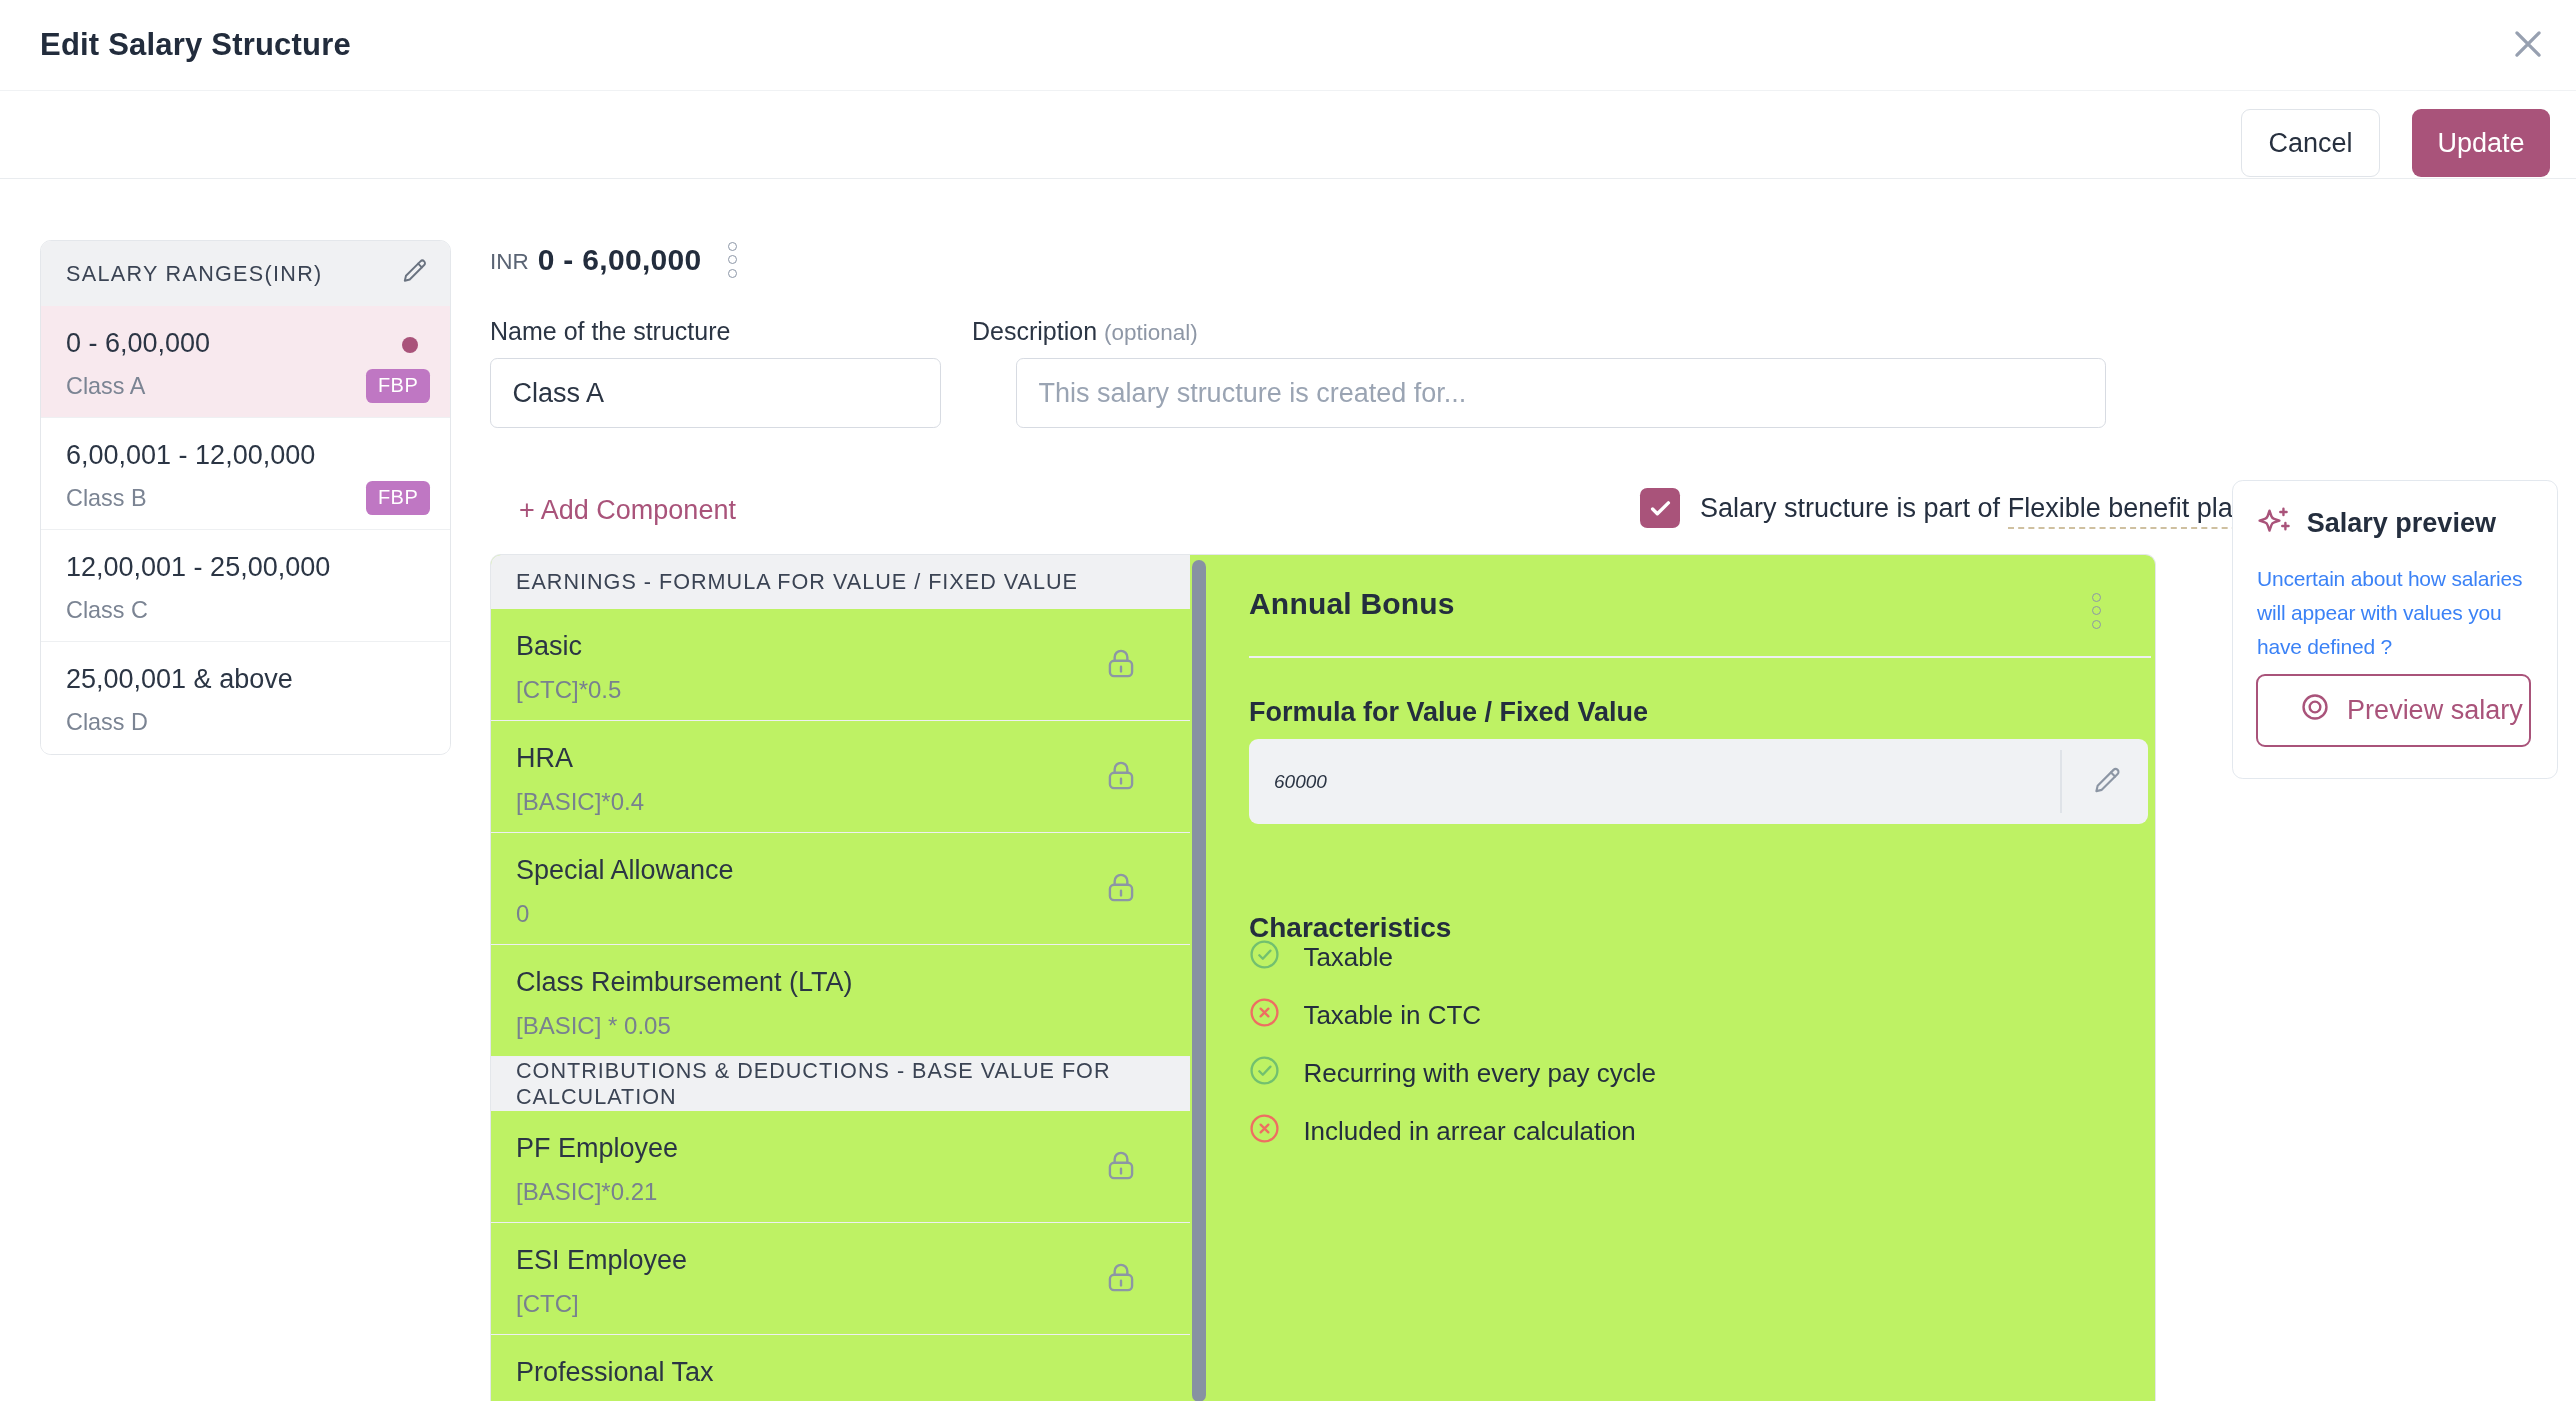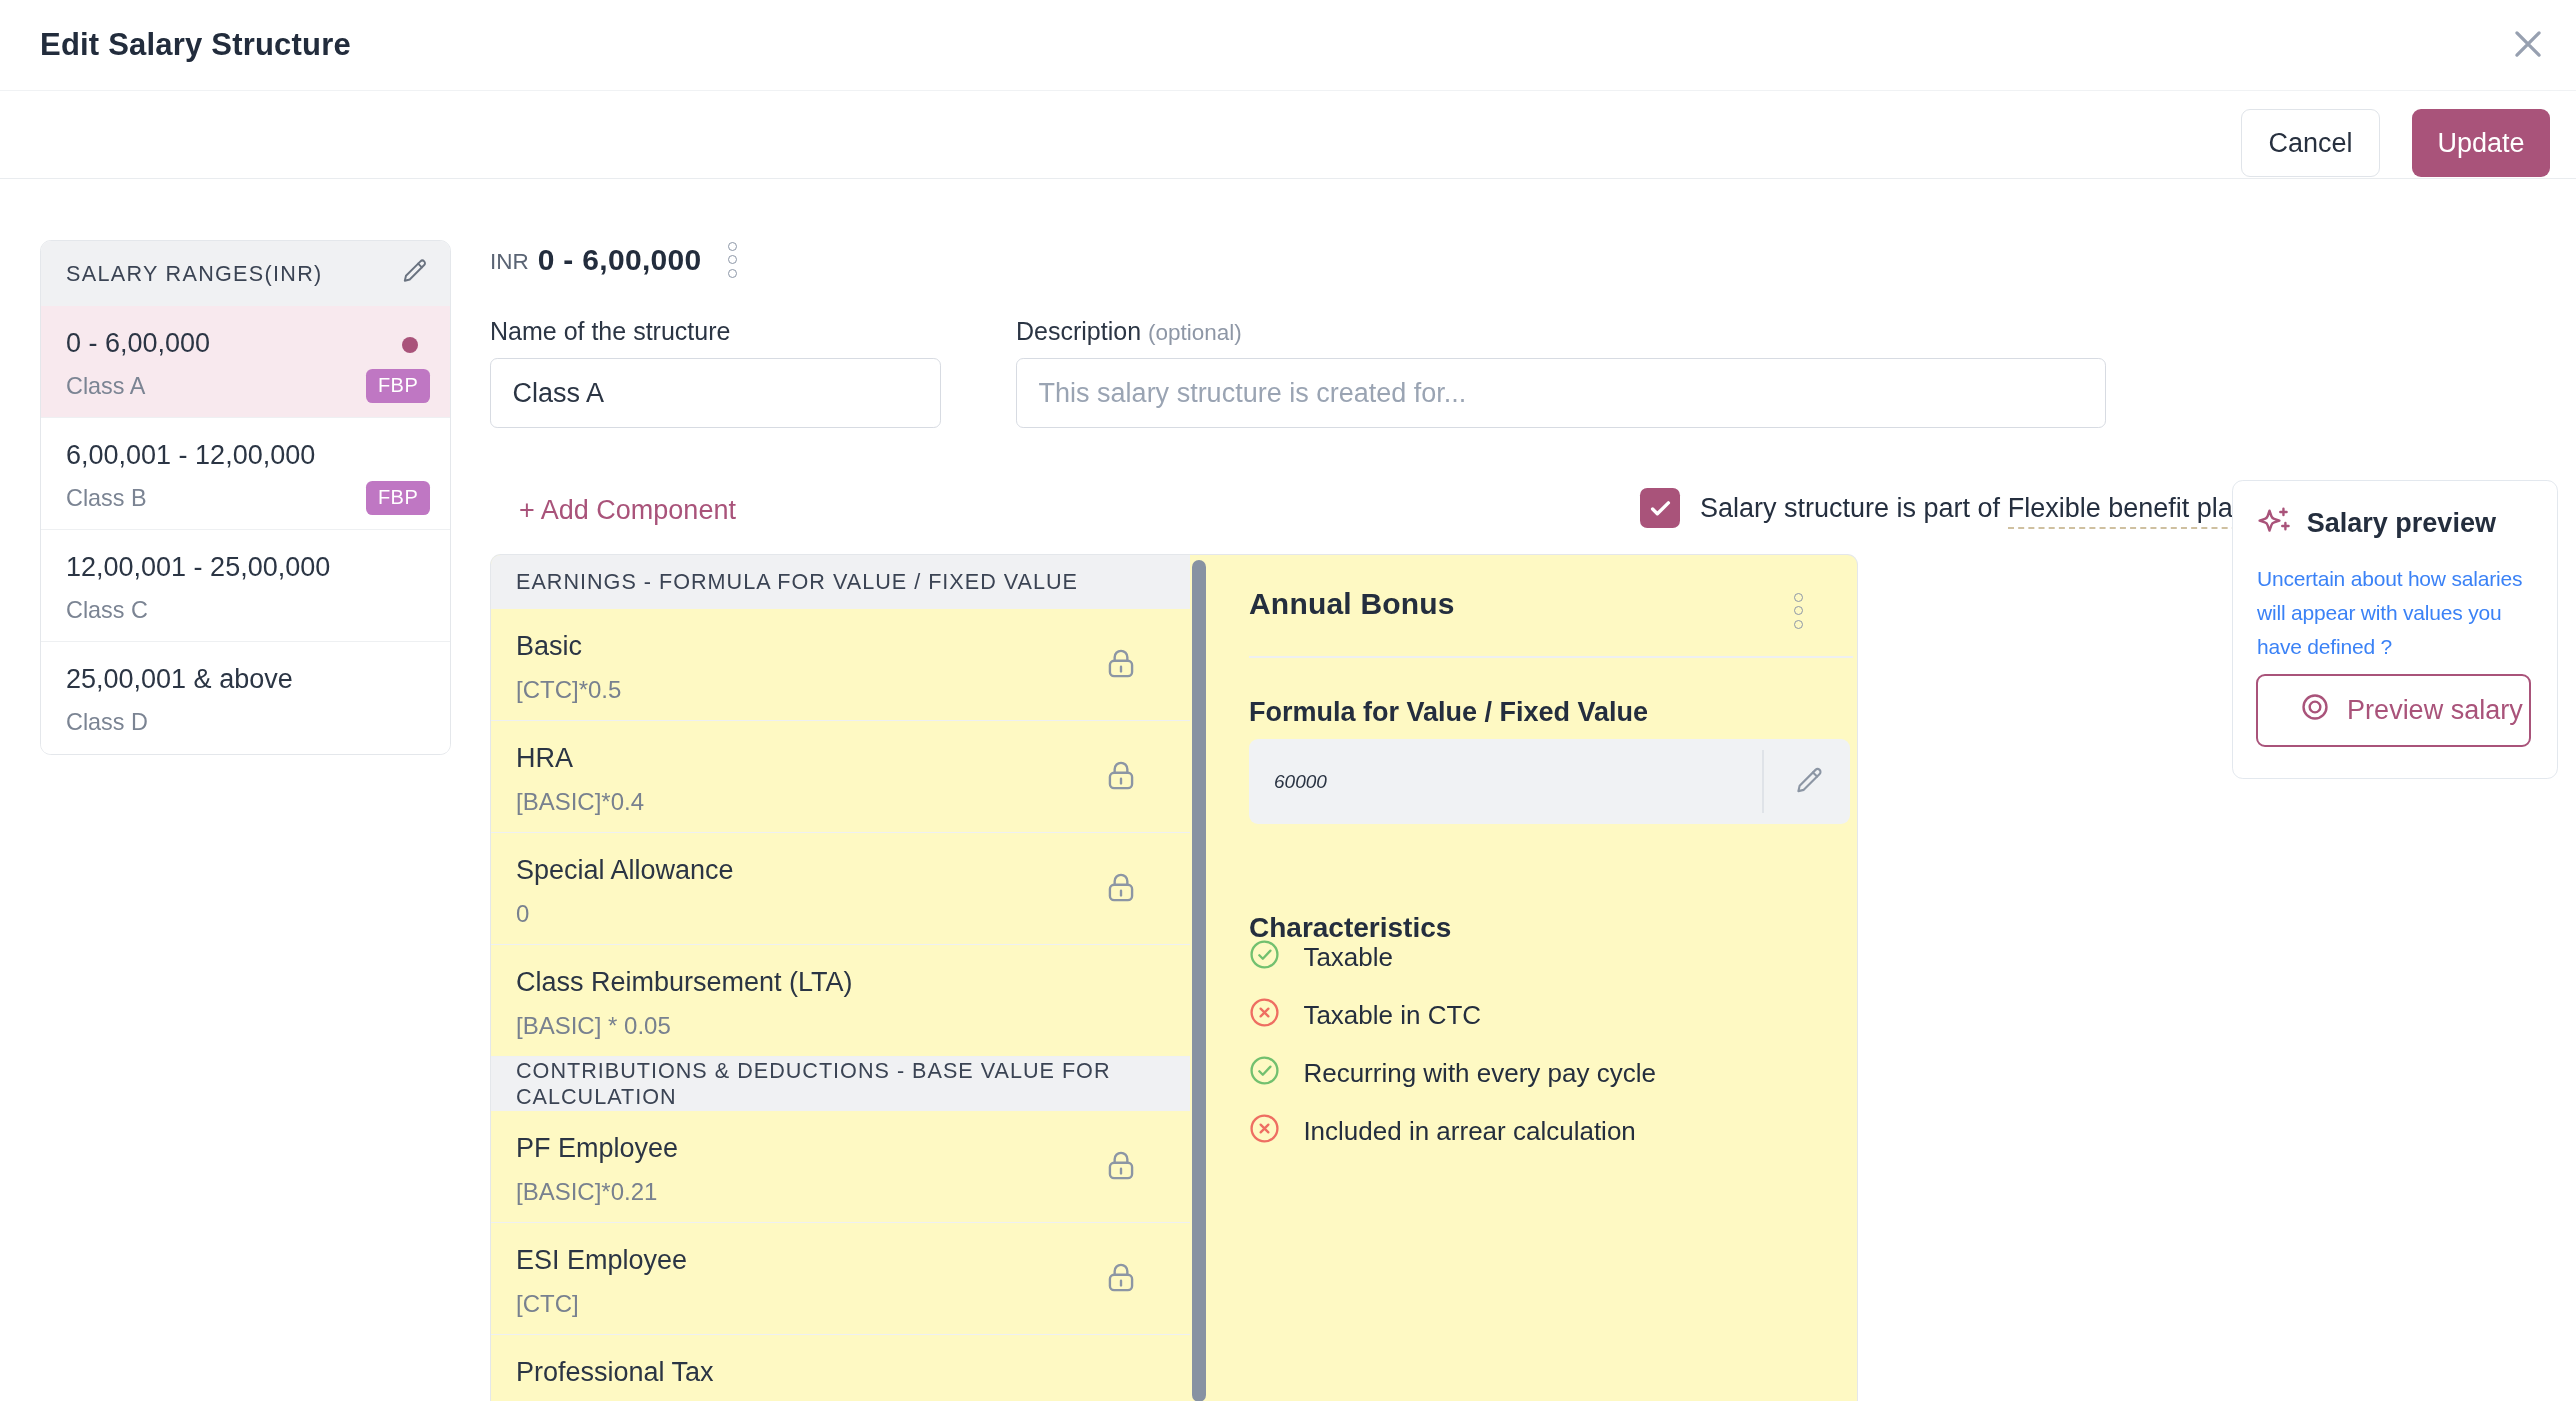--- a/index.html
+++ b/index.html
@@ -54,22 +54,22 @@
   #desc-input{left:1016px;width:1090px;}
 
   .add-component{position:absolute;left:519px;top:495px;font-size:27px;color:var(--accent,#a9537a);cursor:pointer;}
   .fbp-row{position:absolute;left:1640px;top:488px;display:flex;align-items:center;gap:20px;cursor:pointer;}
   .checkbox{width:40px;height:40px;background:var(--accent,#a9537a);border-radius:7.2px;display:flex;
        align-items:center;justify-content:center;flex:none;}
   .fbp-label{font-size:27px;color:#252f3f;white-space:nowrap;}
   .fbp-link{border-bottom:2.7px dashed #cfc0a0;padding-bottom:4.5px;cursor:pointer;}
 
   
-  .main-panel{position:absolute;left:490px;top:554px;width:1368px;height:848px;border:1.8px solid #e4e7eb;
-       border-bottom:none;border-radius:10.8px 10.8px 0 0;background:#fef9c3;box-sizing:border-box;overflow:hidden;}
+  .main-panel{position:absolute;left:490px;top:554px;width:1666px;height:848px;border:1.8px solid #e4e7eb;
+       border-bottom:none;border-radius:10.8px 10.8px 0 0;background:#bef264;box-sizing:border-box;overflow:hidden;}
   .components-pane{position:absolute;left:0;top:0;width:718px;height:100%;}
   .comp-section-header{height:54px;background:#f0f1f3;display:flex;align-items:center;padding:0 25px;
        font-size:21.6px;color:#3b4454;letter-spacing:1px;width:699px;box-sizing:border-box;}
   .comp-row{position:relative;height:112px;border-bottom:1.8px solid #eef0f2;padding:21.6px 0 0 25px;
        width:699px;box-sizing:border-box;cursor:pointer;}
   .comp-name{font-size:27px;color:#2b3544;}
   .comp-formula{font-size:24px;color:#78818f;margin-top:14.4px;}
   .lock{position:absolute;right:50px;top:50%;transform:translateY(-50%);}
   .comp-scrollbar{position:absolute;left:701px;top:5.4px;bottom:0;width:14.4px;background:#8792a2;border-radius:8px;cursor:pointer;}
 
@@ -153,21 +153,21 @@
     <span class="range-cur">INR</span>
     <span class="range-val">0 - 6,00,000</span>
     <span class="kebab">
         <i></i>
         <i></i>
         <i></i>
       </span>
   </div>
 
   <div class="field-label" style="left:490px;">Name of the structure</div>
-  <div class="field-label" style="left:1016px;">
+  <div class="field-label" style="left:972px;">
     <span>Description</span>
     <span class="lbl-opt">(optional)</span>
   </div>
   <input id="name-input" class="text-input" value="Class A" style="">
   <input id="desc-input" class="text-input" placeholder="This salary structure is created for..." style="">
 
   <div class="add-component">+ Add Component</div>
   <div class="fbp-row">
     <span class="checkbox">
       <svg width="27" height="27" viewBox="0 0 24 24" fill="none" stroke="#fff" stroke-width="3" stroke-linecap="round" stroke-linejoin="round">

